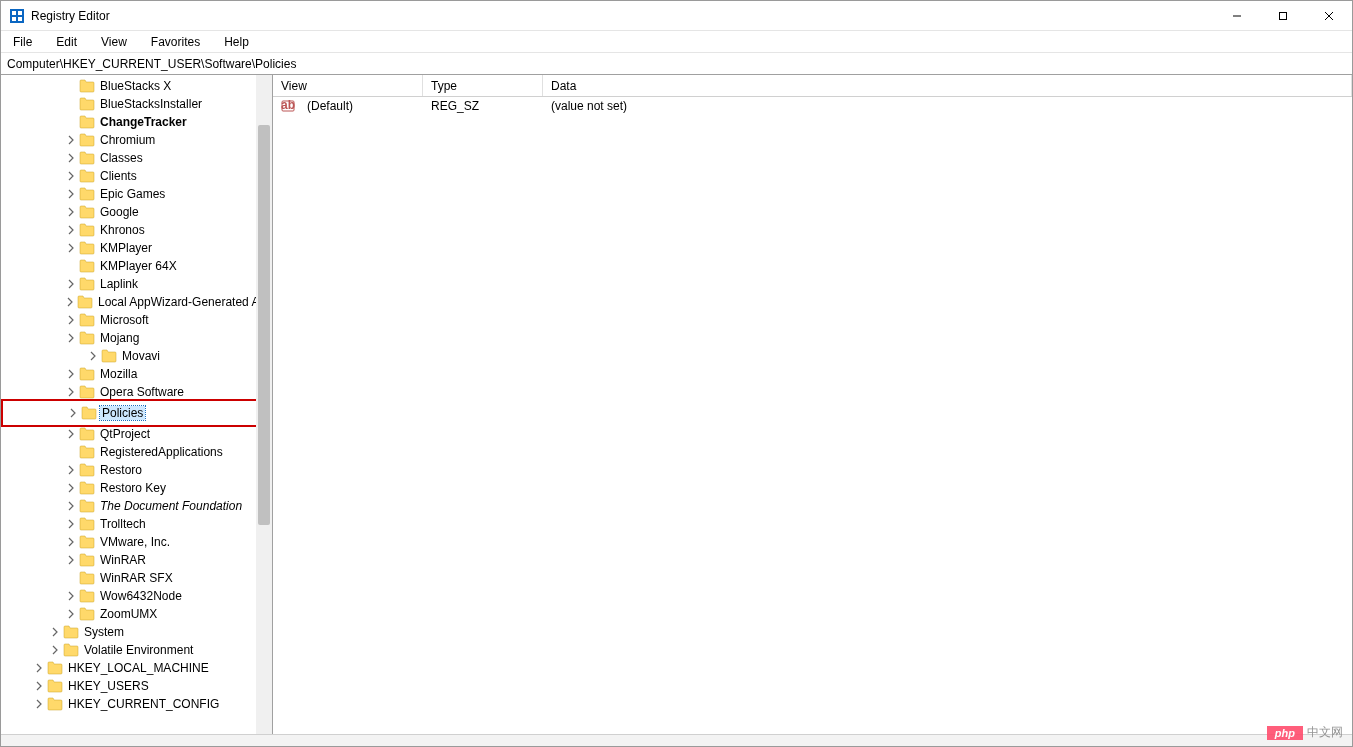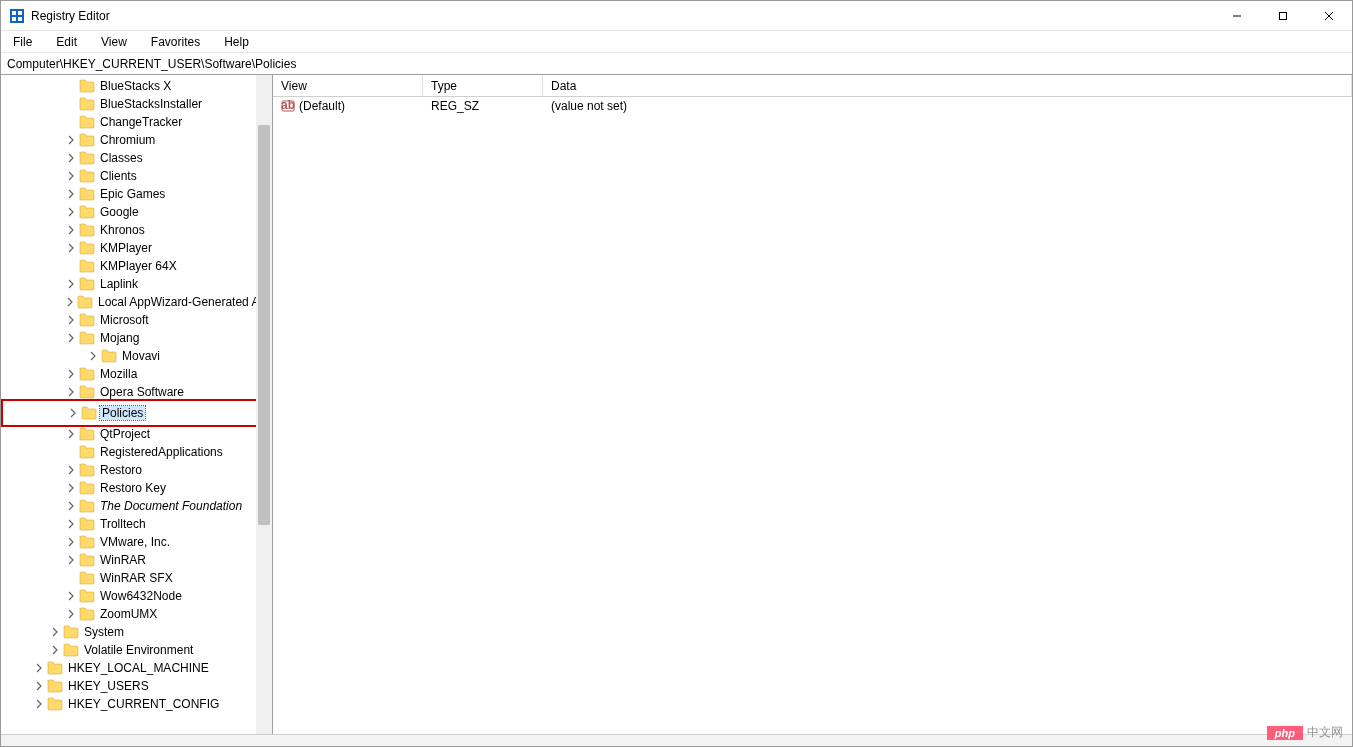--- a/index.html
+++ b/index.html
@@ -28,21 +28,21 @@
   .node.highlighted { border: 2px solid #cc0000; margin: -2px 0; padding: 12px; }
   .list-pane { flex: 1; display: flex; flex-direction: column; }
   .list-header { height: 22px; display: flex; align-items: center; border-bottom: 1px solid #d0d0d0; background: #fff; }
   .list-header .col { padding: 0 8px; border-right: 1px solid #e0e0e0; height: 100%; display: flex; align-items: center; }
   .col-name { width: 150px; }
   .col-type { width: 120px; }
   .col-data { flex: 1; }
   .list-body { flex: 1; }
   .list-row { height: 18px; display: flex; align-items: center; }
   .list-row .cell { padding: 0 8px; }
-  .list-row .cell.name { width: 150px; display: flex; align-items: center; gap: 4px; }
+  .list-row .cell.name { width: 150px; display: flex; align-items: center; gap: 12px; }
   .list-row .cell.type { width: 120px; }
   .list-row .cell.data { flex: 1; }
   .val-icon { width: 14px; height: 14px; }
   .footer { height: 12px; border-top: 1px solid #d0d0d0; background: #f3f3f3; }
   .watermark { position: absolute; right: 10px; bottom: 6px; display: flex; align-items: center; gap: 4px; opacity: 0.9; }
   .watermark .pill { background: #ff4d6d; color: #fff; font-weight: bold; padding: 1px 8px; border-radius: 0; font-style: italic; font-size: 11px; }
   .watermark .txt { color: #888; font-size: 12px; }
   svg { display: block; }
 </style>
 </head>
@@ -108,21 +108,21 @@
           </li>
           <li class="node" style="padding-left: 64px;">
             <span class="chev blank"></span>
             <span>
               <svg class="folder" viewBox="0 0 16 14">
                 <path d="M1 3 L1 12 Q1 13 2 13 L14 13 Q15 13 15 12 L15 4 Q15 3 14 3 L7 3 L6 1 L2 1 Q1 1 1 2 Z" fill="#ffd96a" stroke="#c9a227" stroke-width="0.5"></path>
               </svg>
             </span>
             <span class="label">BlueStacksInstaller</span>
           </li>
-          <li class="node" style="padding-left: 64px;">
+          <li class="node" style="padding-left: 64px; font-weight: bold;">
             <span class="chev blank"></span>
             <span>
               <svg class="folder" viewBox="0 0 16 14">
                 <path d="M1 3 L1 12 Q1 13 2 13 L14 13 Q15 13 15 12 L15 4 Q15 3 14 3 L7 3 L6 1 L2 1 Q1 1 1 2 Z" fill="#ffd96a" stroke="#c9a227" stroke-width="0.5"></path>
               </svg>
             </span>
             <span class="label">ChangeTracker</span>
           </li>
           <li class="node" style="padding-left: 64px;">
             <span class="chev">

